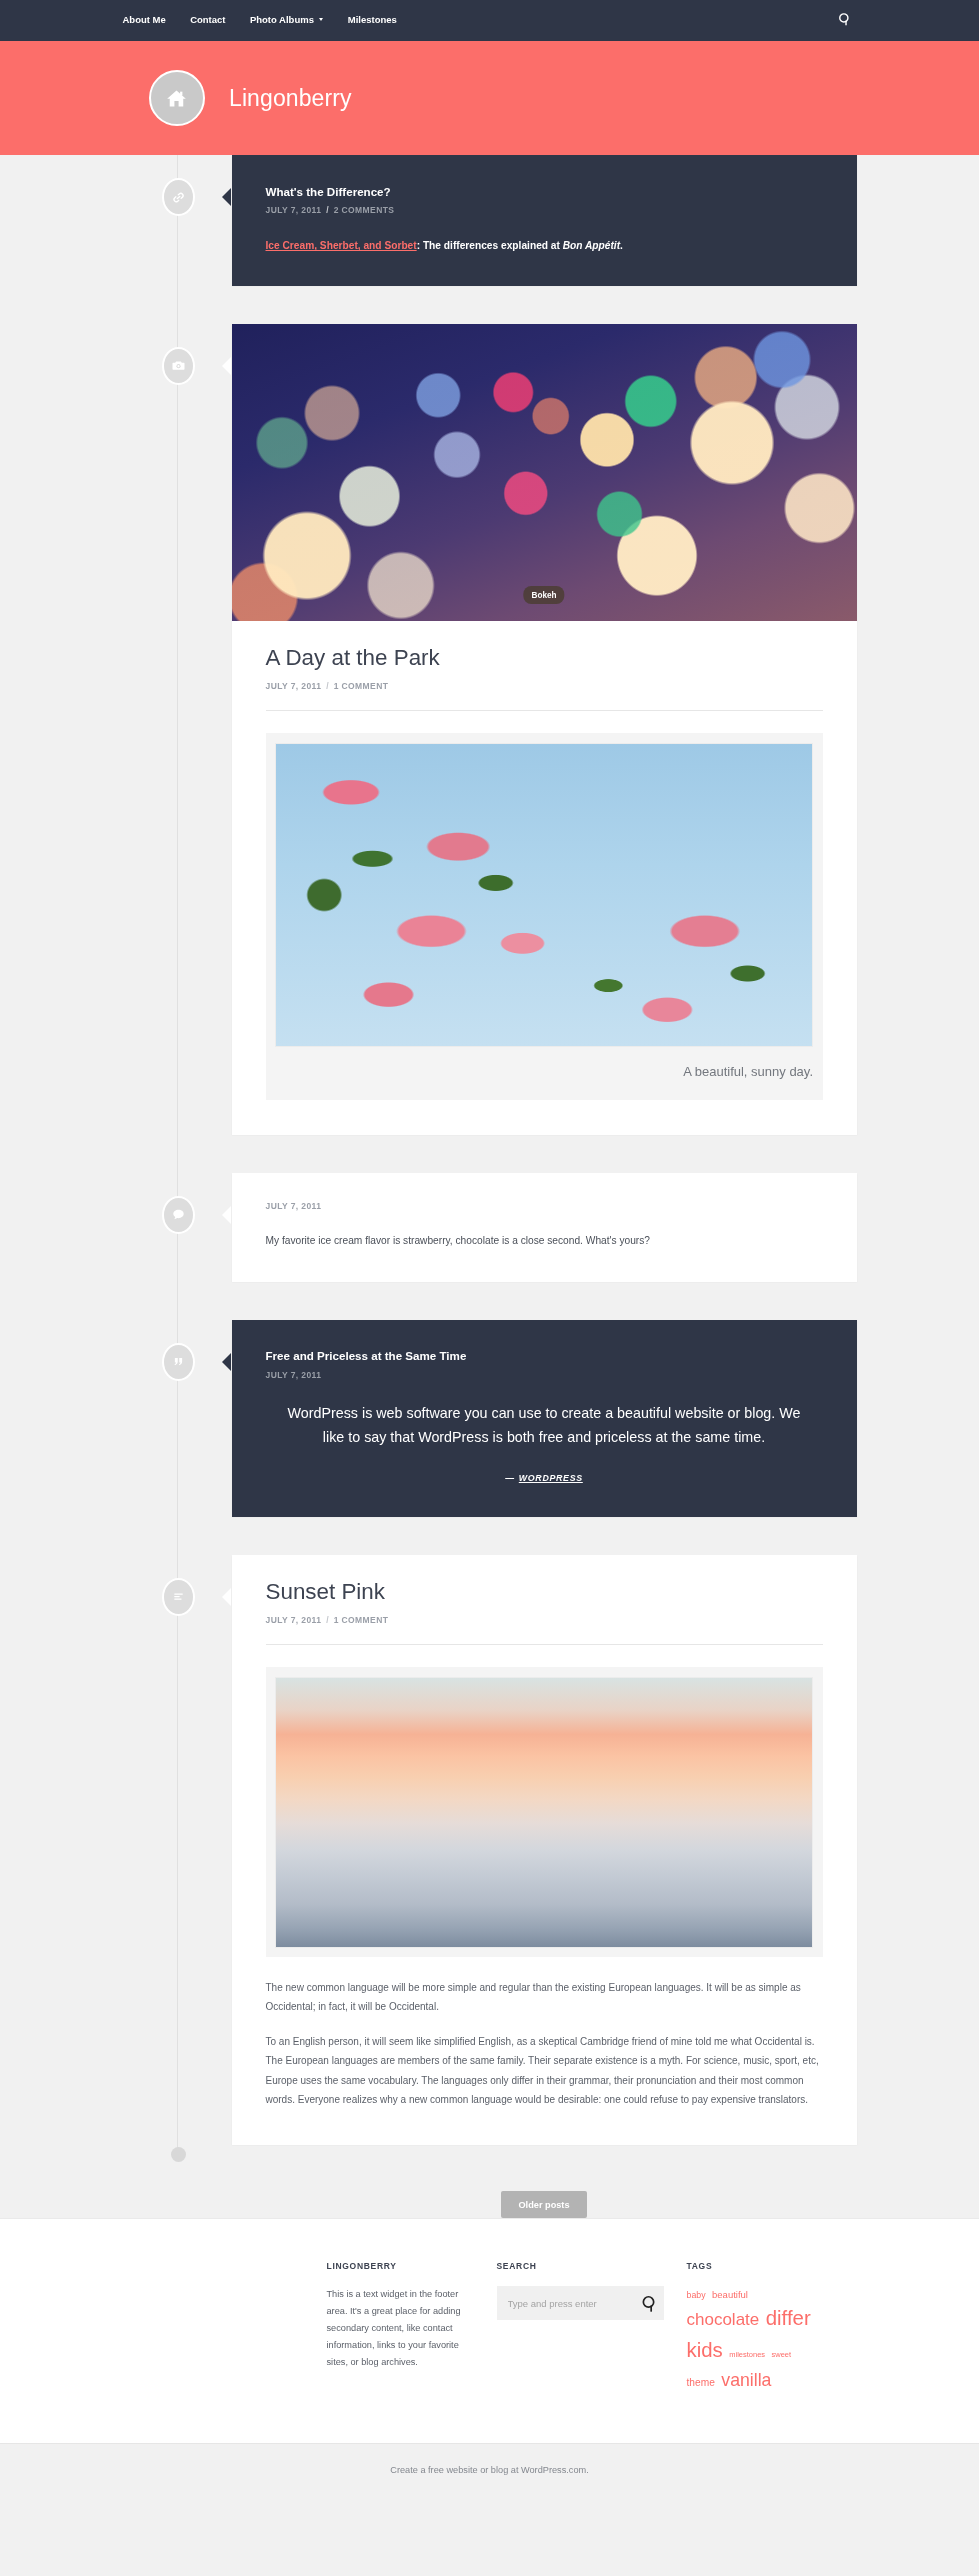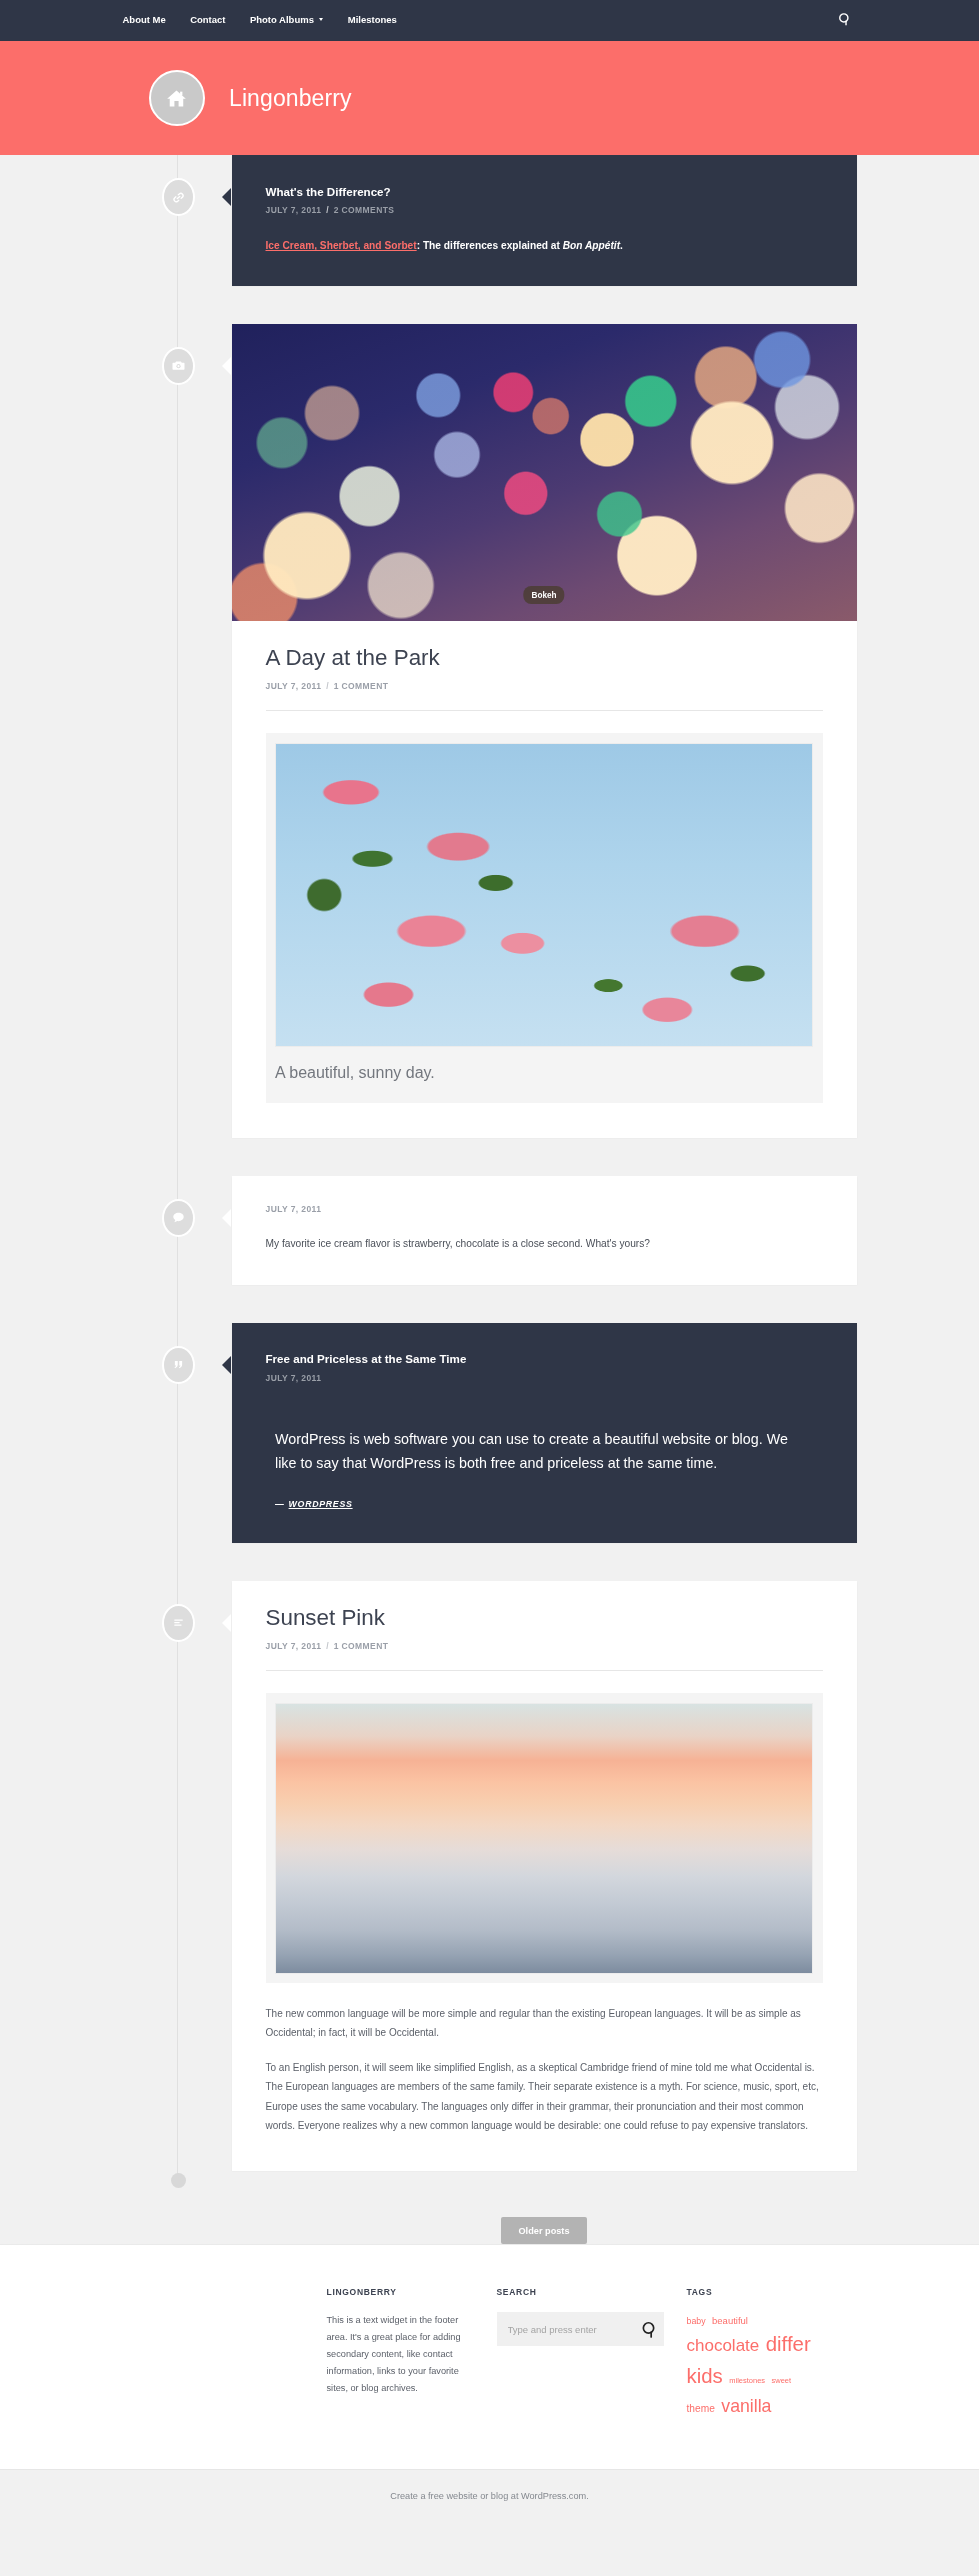--- a/index.html
+++ b/index.html
@@ -214,36 +214,37 @@
   }
   .post-body { padding: 23px 34px 35px 34px; }
 
   .figure {
     background: #f4f4f4;
     padding: 9.5px 9.5px 0 9.5px;
     margin-bottom: 0;
   }
   .figure-img { width: 100%; height: 304px; display: block; border: 0.7px solid #ececec; }
   .figure-cap {
-    text-align: left;
-    font-size: 16px;
+    text-align: right;
+    font-size: 13px;
     color: #73777e;
     padding: 17.7px 0 20.4px 0;
   }
 
   .status-body {
     font-size: 10.2px;
     line-height: 1.85;
     color: #4a4f58;
     margin-top: 20.4px;
     max-width: 408px;
   }
 
   .quote-block {
-    margin-top: 45px;
+    margin-top: 22px;
+    text-align: center;
     color: #fff;
     font-size: 14.3px;
     line-height: 1.65;
     padding: 0 9.5px;
   }
   .quote-cite {
     display: block;
     margin-top: 22px;
     font-size: 8.8px;
     font-style: italic;

